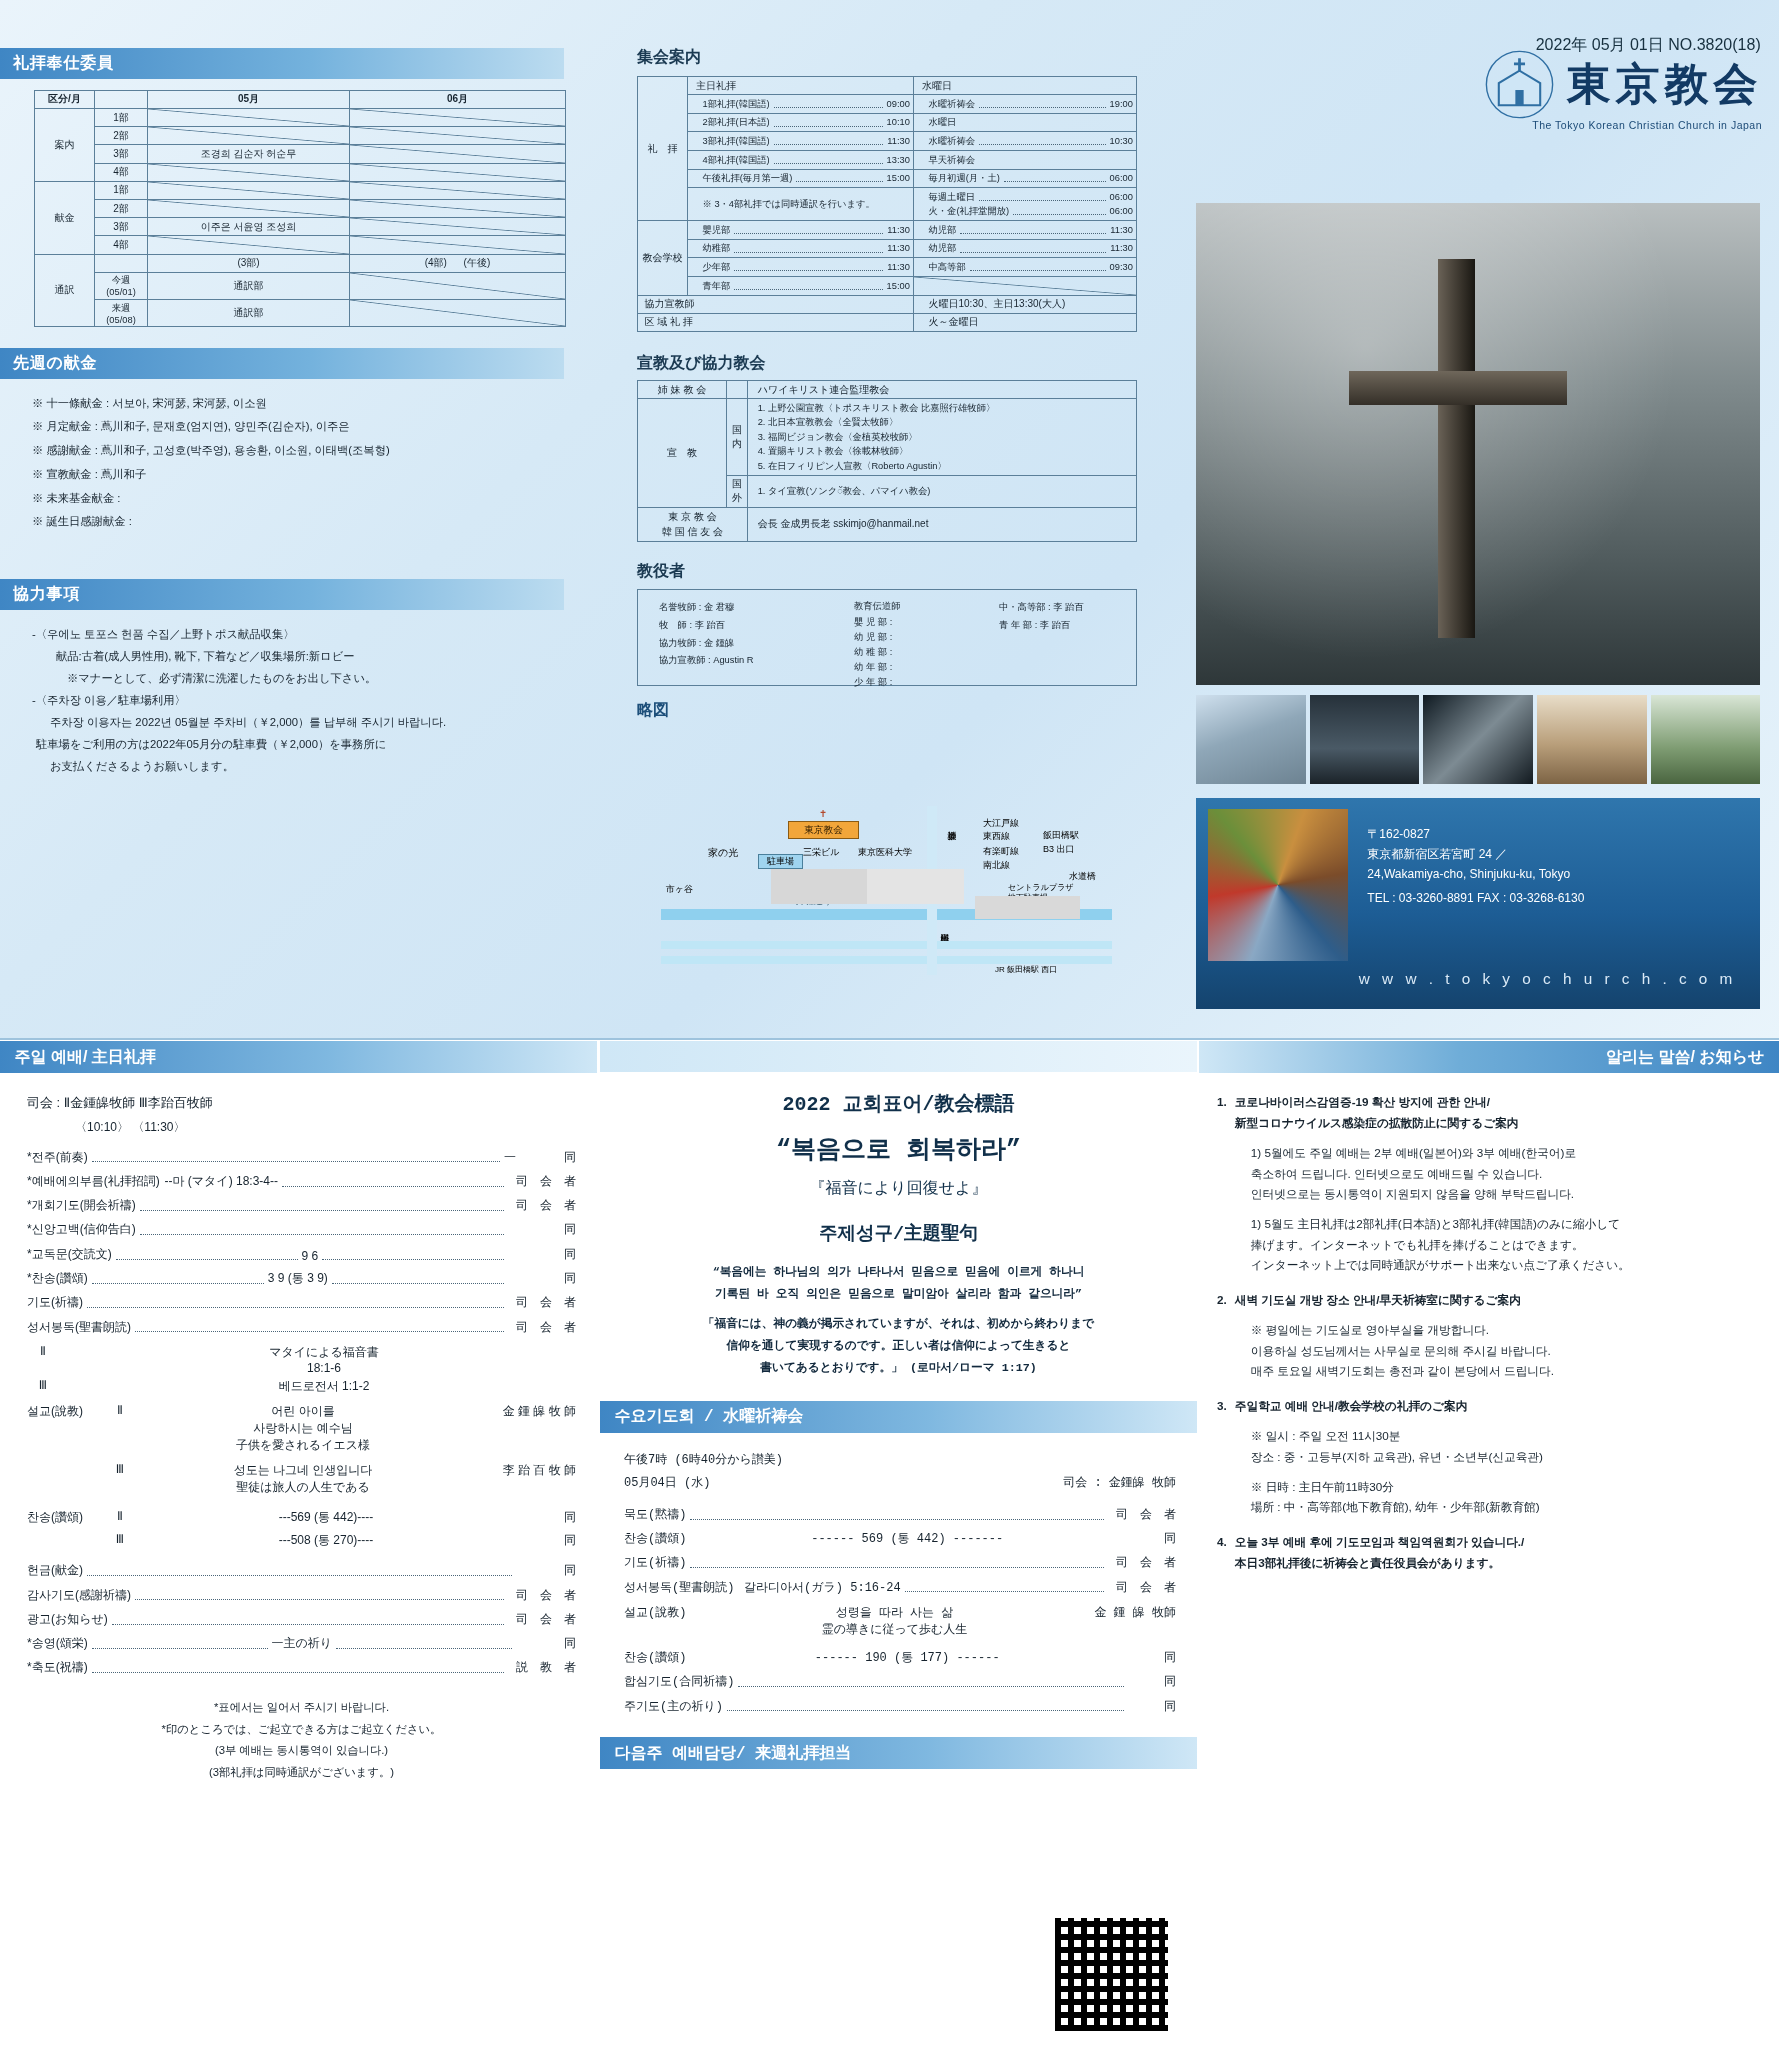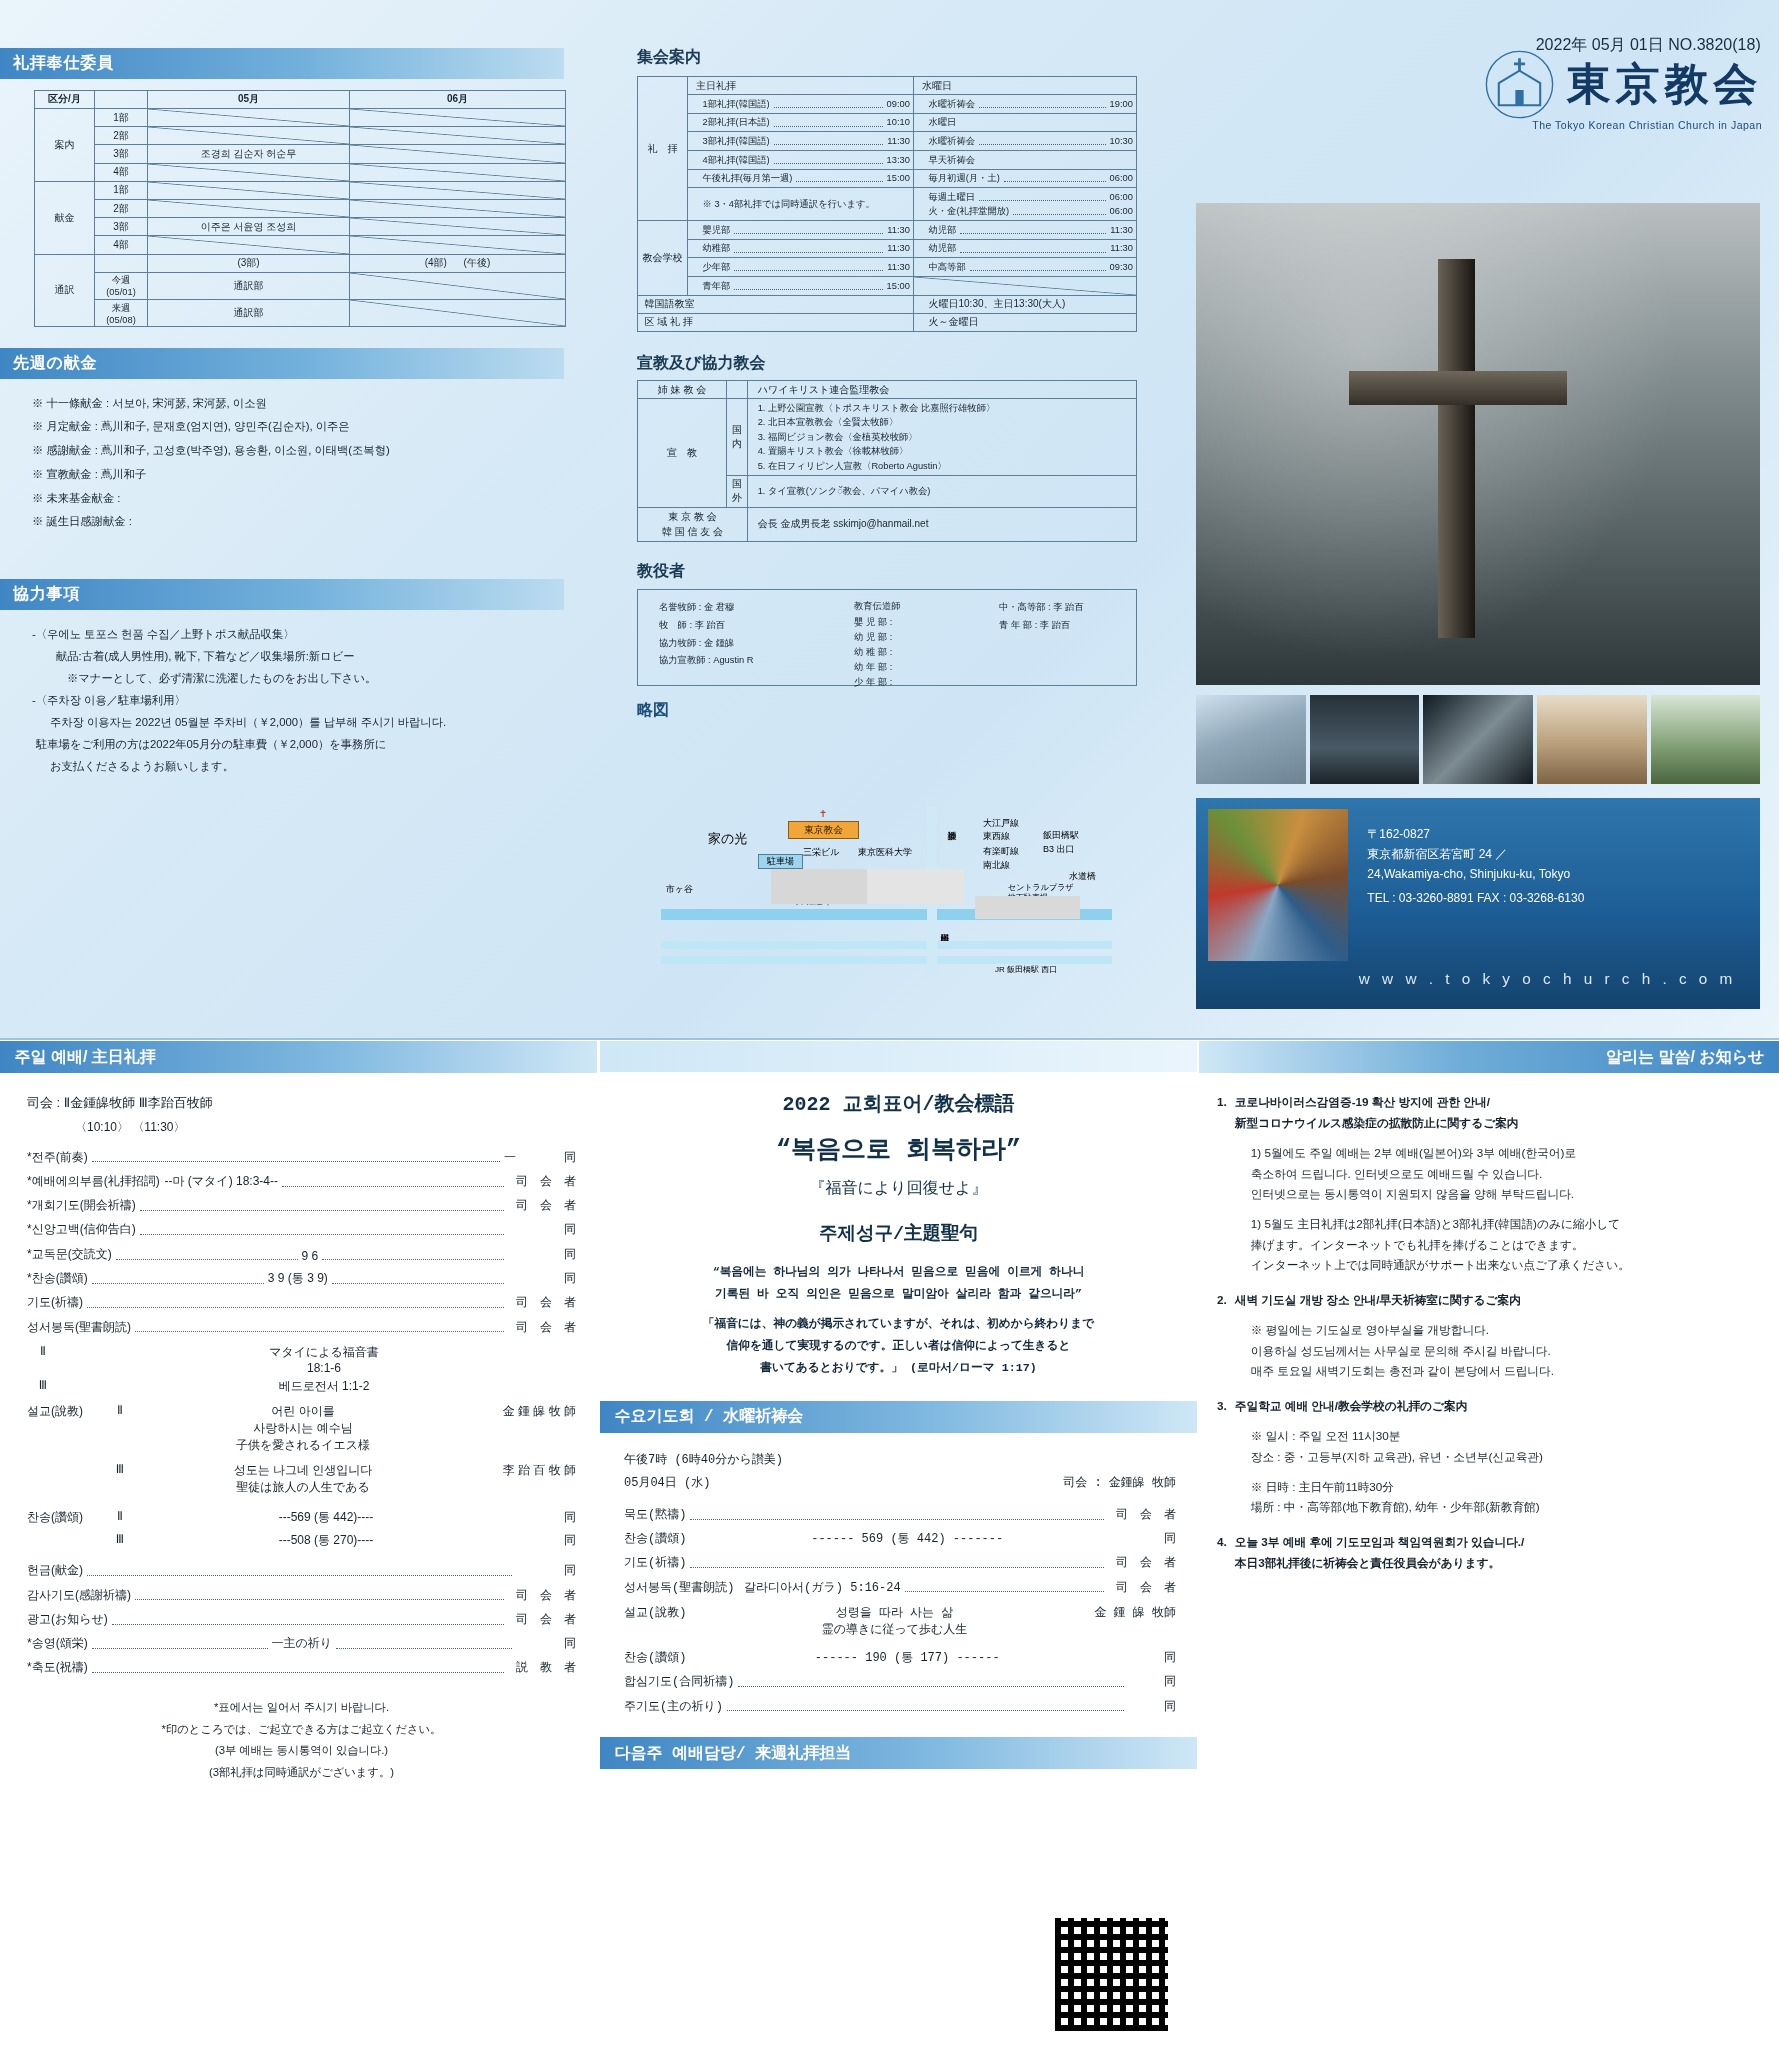--- a/index.html
+++ b/index.html
@@ -355,21 +355,21 @@
         <td style="text-align:left;padding-left:14.5px">
               <div class="row mini">
                 <span>青年部</span>
                 <span class="dotline"></span>
                 <span>15:00</span>
               </div>
             </td>
         <td class="diag"></td>
       </tr>
       <tr>
-        <td colspan="2" style="text-align:left;padding-left:6.4px">韓国語教室</td>
+        <td colspan="2" style="text-align:left;padding-left:6.4px">協力宣教師</td>
         <td style="text-align:left;padding-left:14.5px">火曜日10:30、主日13:30(大人)</td>
       </tr>
       <tr>
         <td colspan="2" style="text-align:left;padding-left:6.4px">区 域 礼 拝</td>
         <td style="text-align:left;padding-left:14.5px">火～金曜日</td>
       </tr>
     </tbody>
       </table>
 
     <div class="ttl-plain" style="margin-top:21px">宣教及び協力教会</div>
@@ -428,21 +428,21 @@
     </div>
 
     <div class="ttl-plain" style="margin-top:14.5px; color:#1d4f7a;">略図</div>
   </div>
 
   <div class="map-wrap">
     <div style="position:absolute;left:0;top:-113px;width:451px;height:218px;">
       <div style="position:absolute;left:158px;top:1.6px;font-size:9.7px;color:#b3492c;">✝</div>
       <div style="position:absolute;left:127px;top:14.5px;width:71px;height:18px;background:#f2a63a;border:0.8px solid #8a5a12;font-size:9.7px;color:#2b1a00;text-align:center;line-height:16px;">東京教会</div>
       <div style="position:absolute;left:97px;top:48px;width:45px;height:14.5px;background:#9fd4ef;border:0.8px solid #4a7f9b;font-size:9px;text-align:center;line-height:13px;">駐車場</div>
-      <div style="position:absolute;left:47px;top:24px;font-size:13px;">家の光</div>
+      <div style="position:absolute;left:47px;top:40px;font-size:10px;">家の光</div>
       <div style="position:absolute;left:142px;top:40px;font-size:9px;">三栄ビル</div>
       <div style="position:absolute;left:197px;top:40px;font-size:9px;">東京医科大学</div>
       <div style="position:absolute;left:284px;top:18px;font-size:9px;writing-mode:vertical-rl;">神楽坂</div>
       <div style="position:absolute;left:322px;top:11.3px;font-size:9px;">大江戸線</div>
       <div style="position:absolute;left:322px;top:24px;font-size:9px;">東西線</div>
       <div style="position:absolute;left:382px;top:22.6px;font-size:9px;">飯田橋駅</div>
       <div style="position:absolute;left:322px;top:39px;font-size:9px;">有楽町線</div>
       <div style="position:absolute;left:382px;top:37px;font-size:9px;">B3 出口</div>
       <div style="position:absolute;left:322px;top:53px;font-size:9px;">南北線</div>
       <div style="position:absolute;left:408px;top:64px;font-size:9px;">水道橋</div>

